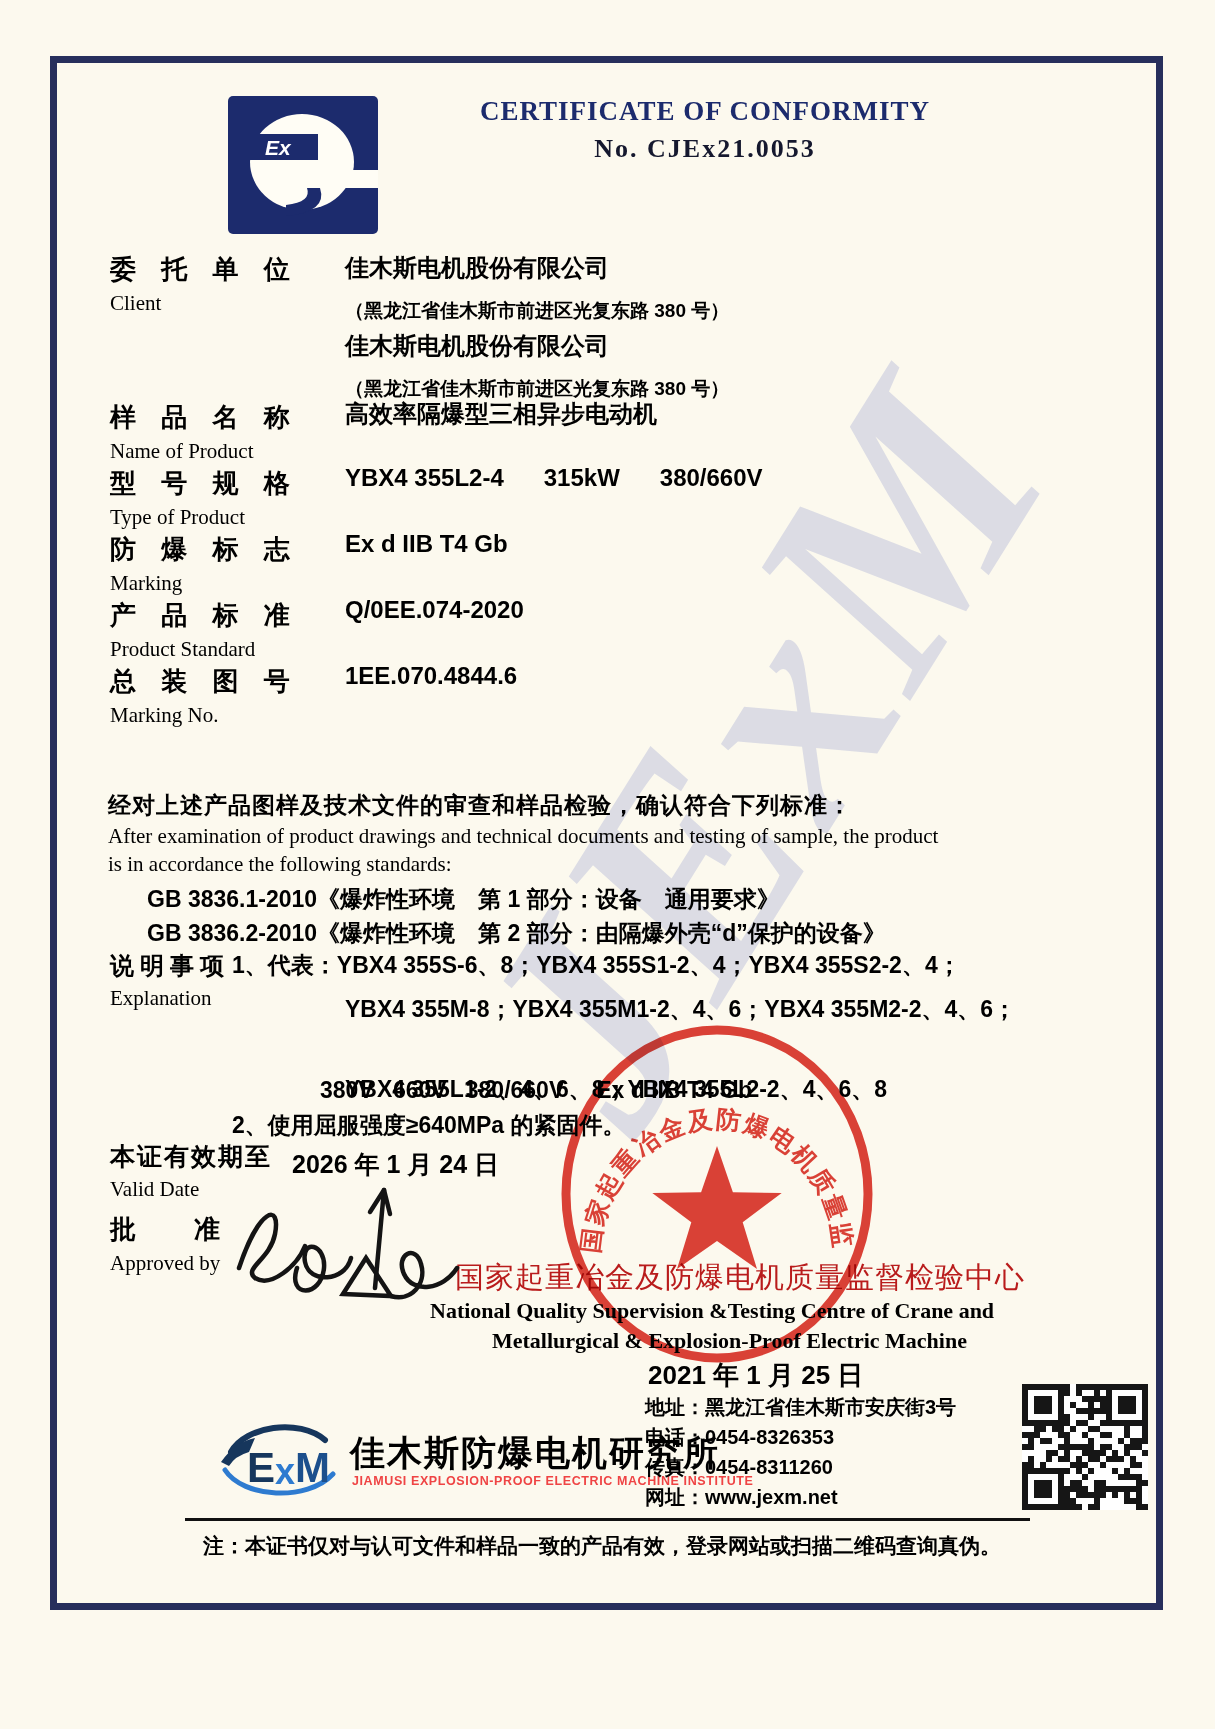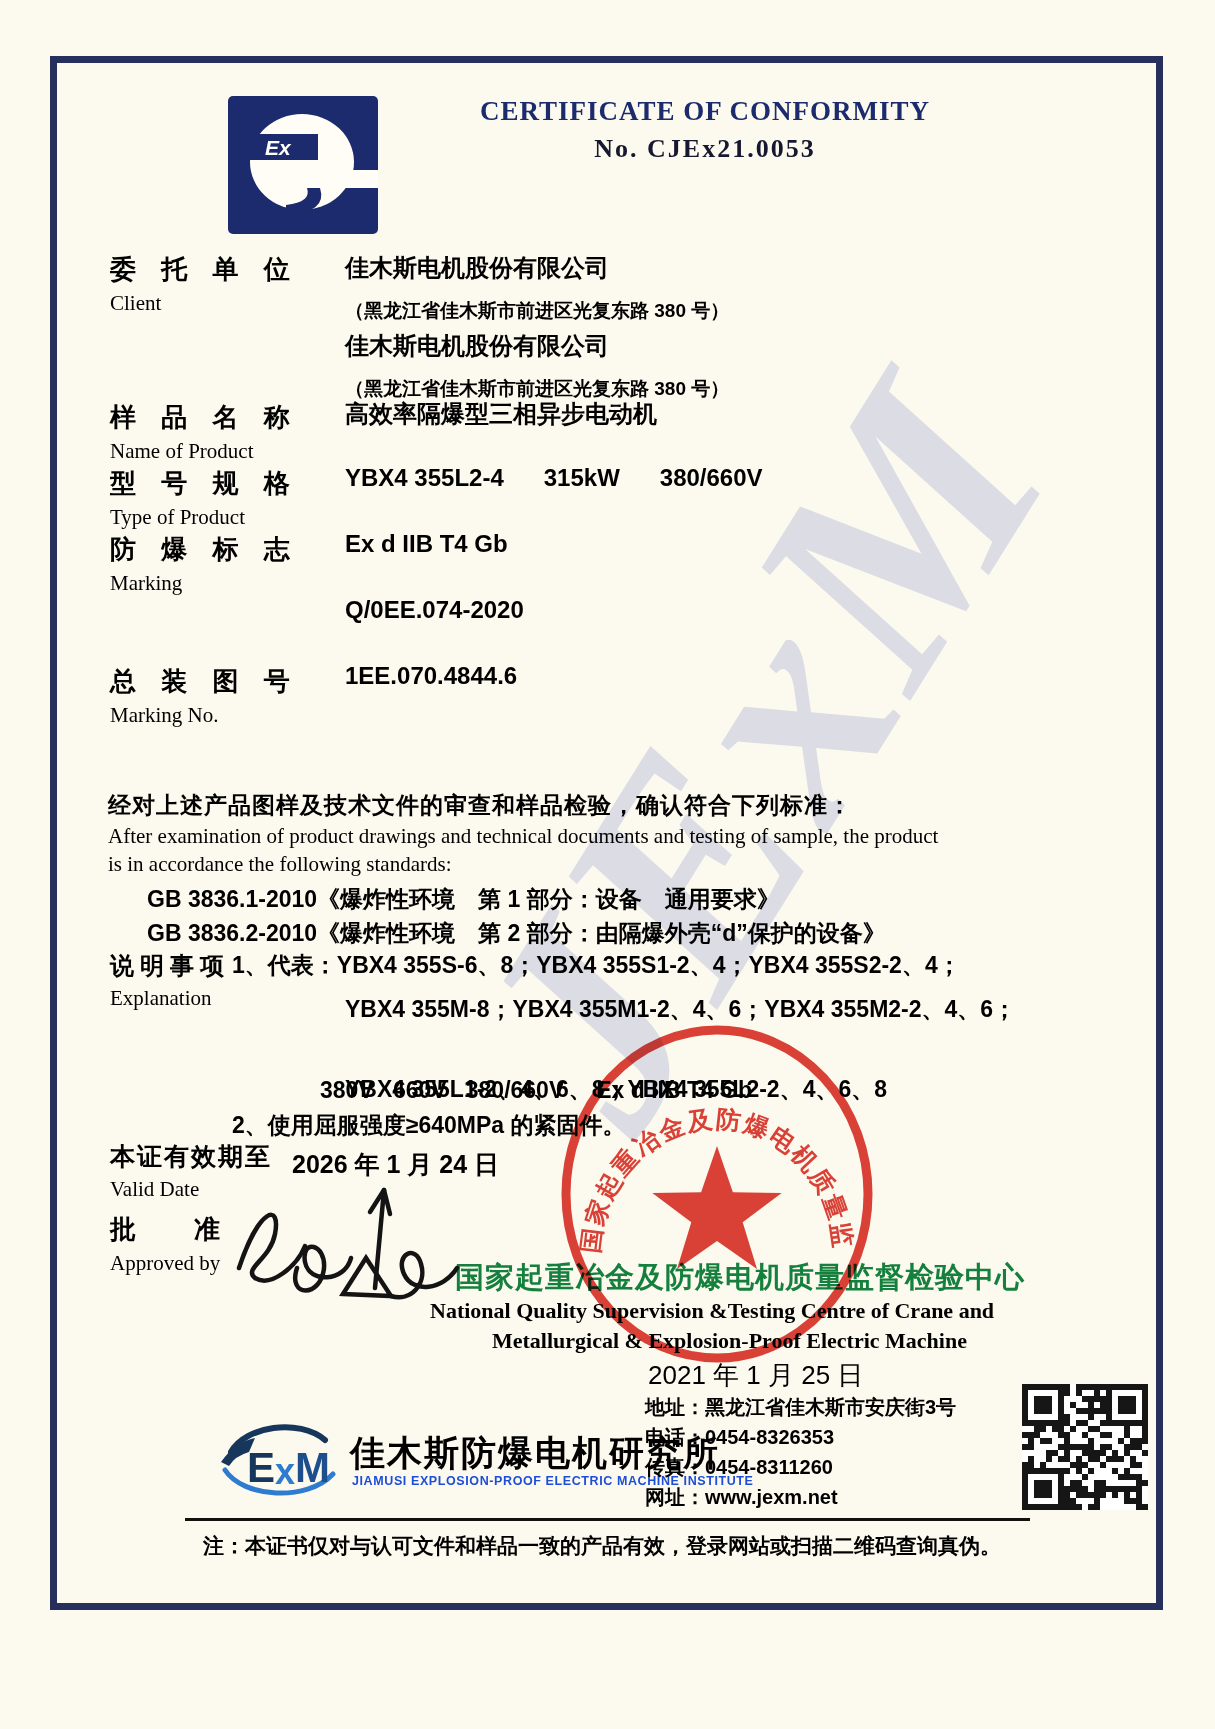--- a/index.html
+++ b/index.html
@@ -20,26 +20,26 @@
   .cert-no{margin-top:7px;font-family:"Liberation Serif","DejaVu Serif",serif;font-size:26px;font-weight:bold;color:#15182e;letter-spacing:2px;}
   
   .lbl-cn{font-size:26px;font-weight:bold;color:#000;letter-spacing:9px;white-space:nowrap;}
   .lbl-en{font-family:"Liberation Serif","DejaVu Serif",serif;font-size:21px;color:#000;margin-top:4px;white-space:nowrap;}
   .val{font-size:24px;font-weight:bold;color:#000;white-space:pre;}
   .val-note{font-size:19px;font-weight:bold;color:#000;margin-top:14px;white-space:nowrap;}
   .stmt-cn{font-size:23px;font-weight:bold;color:#000;letter-spacing:1px;white-space:nowrap;}
   .stmt-en{font-family:"Liberation Serif","DejaVu Serif",serif;font-size:21px;color:#000;white-space:nowrap;}
   .std{font-size:23px;font-weight:bold;color:#000;white-space:nowrap;}
   .expl-line{font-size:23px;font-weight:bold;color:#000;white-space:pre;}
-  .auth-cn{font-size:29px;font-weight:bold;color:#15803d;letter-spacing:1px;white-space:nowrap;}
+  .auth-cn{font-size:29px;font-weight:normal;color:#b91c1c;letter-spacing:1px;white-space:nowrap;}
   .auth-en{font-family:"Liberation Serif","DejaVu Serif",serif;font-size:22px;font-weight:bold;color:#000;white-space:nowrap;}
-  .auth-date{font-size:26px;font-weight:normal;color:#000;white-space:nowrap;}
+  .auth-date{font-size:26px;font-weight:bold;color:#000;white-space:nowrap;}
   .contact-line{font-size:20px;font-weight:bold;color:#000;white-space:nowrap;line-height:30px;}
   .inst-cn{font-size:35px;font-weight:900;color:#000;letter-spacing:2px;white-space:nowrap;}
-  .inst-en{font-size:12.5px;font-weight:bold;color:#1d4ed8;letter-spacing:0.6px;white-space:nowrap;}
+  .inst-en{font-size:12.5px;font-weight:bold;color:#ef4444;letter-spacing:0.6px;white-space:nowrap;}
   .divider{position:absolute;left:185px;top:1518px;width:845px;height:3px;background:#111;z-index:2;}
   .footnote{position:absolute;left:203px;top:1532px;font-size:21px;font-weight:bold;color:#000;white-space:nowrap;z-index:2;}
   #qr{position:absolute;left:1022px;top:1384px;width:126px;height:126px;z-index:2;background:#fff;}
   #qr i{position:absolute;width:6px;height:6px;background:#161616;}
   .stamp{opacity:0.88;mix-blend-mode:multiply;z-index:4;}
   .sig{z-index:4;}
 </style>
 </head>
 <body>
 
@@ -95,20 +95,24 @@
   </div>
 
   <div class="abs z2" style="left:110px;top:532px;">
     <div class="lbl-cn">防 爆 标 志</div>
     <div class="lbl-en">Marking</div>
   </div>
   <div class="abs z2" style="left:345px;top:530px;">
     <div class="val">Ex d IIB T4 Gb</div>
   </div>
 
+  <div class="abs z2" style="left:110px;top:598px;">
+    <div class="lbl-cn">产 品 标 准</div>
+    <div class="lbl-en">Product Standard</div>
+  </div>
   <div class="abs z2" style="left:345px;top:596px;">
     <div class="val">Q/0EE.074-2020</div>
   </div>
 
   <div class="abs z2" style="left:110px;top:664px;">
     <div class="lbl-cn">总 装 图 号</div>
     <div class="lbl-en">Marking No.</div>
   </div>
   <div class="abs z2" style="left:345px;top:662px;">
     <div class="val">1EE.070.4844.6</div>

